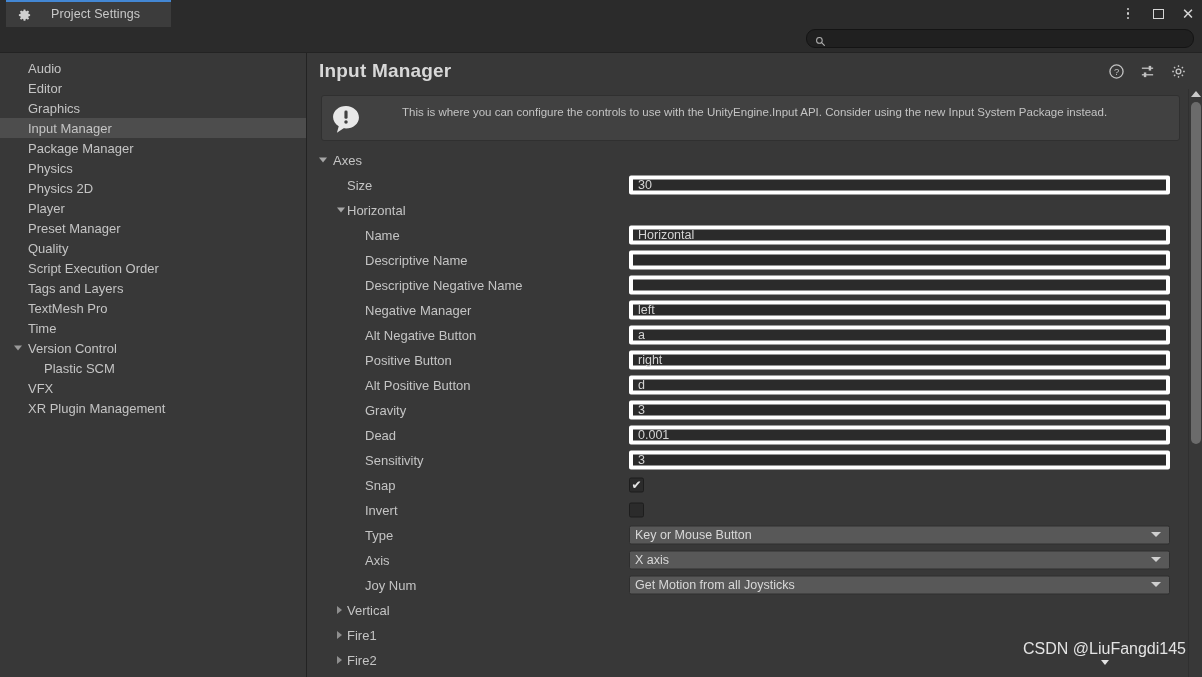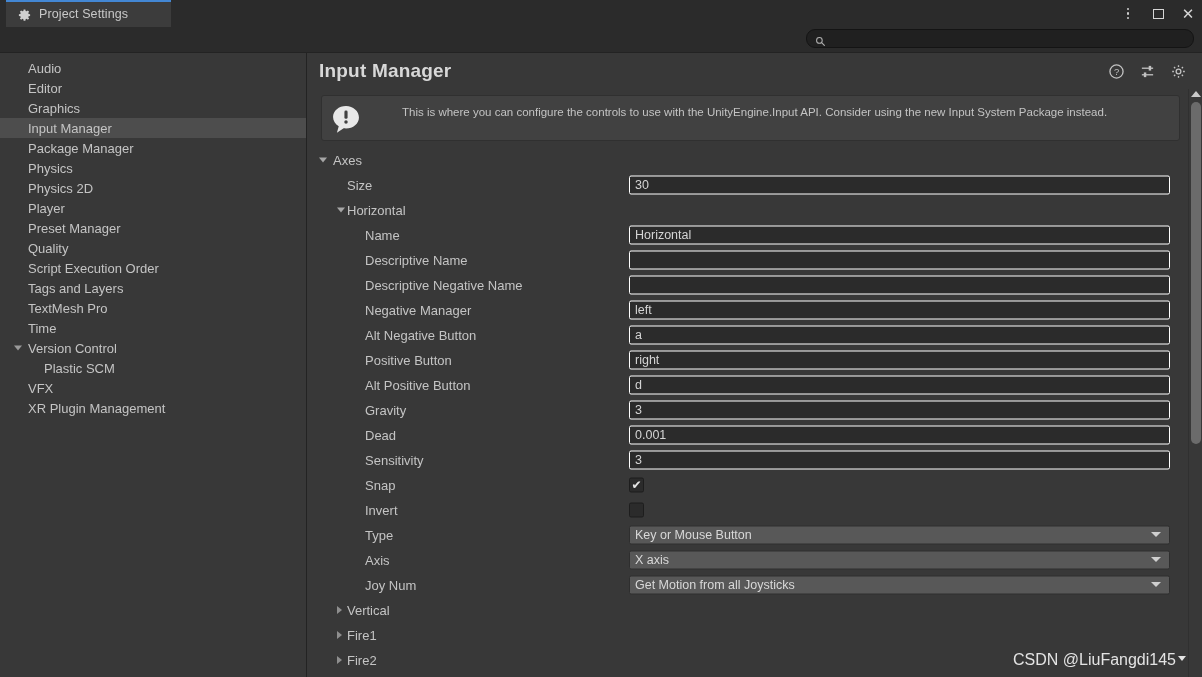--- a/index.html
+++ b/index.html
@@ -32,21 +32,21 @@
     position: absolute; left: 0; top: 0; width: 1202px; height: 27px;
     background: #2b2b2b;
   }
   .tab {
     position: absolute; left: 6px; top: 0; height: 27px;
     min-width: 165px;
     background: #3c3c3c;
     border-top: 2px solid #4387d4;
     display: flex; align-items: center;
     padding: 0 14px 0 12px;
-    gap: 8px;
+    gap: 20px;
   }
   .tab .gear-glyph { width: 13px; height: 13px; display:block; }
   .tab-label {
     font-size: 12.5px; color: #c9c9c9; letter-spacing: .1px;
     line-height: 1;
   }
   .win-ctrls {
     position: absolute; right: 6px; top: 0; height: 27px;
     display: flex; align-items: center; gap: 14px;
   }
@@ -174,21 +174,21 @@
     border-top: 5.5px solid #a6a6a6;
   }
   .foldout.closed {
     border-top: 4.5px solid transparent;
     border-bottom: 4.5px solid transparent;
     border-left: 5.5px solid #8e8e8e;
   }
 
   .field {
     position: absolute; left: 322px; width: 541px; height: 19px;
-    background: #2b2b2b; border: 1px solid #ffffff; border-radius: 2px;
+    background: #2b2b2b; border: 4px solid #ffffff; border-radius: 2px;
     color: #d4d4d4; font-size: 12.5px;
     display: flex; align-items: center; padding-left: 5px;
     top: 50%; transform: translateY(-50%);
   }
   .dropdown {
     position: absolute; left: 322px; width: 541px; height: 19px;
     background: #585858; border: 1px solid #2e2e2e; border-radius: 2px;
     color: #d8d8d8; font-size: 12.5px;
     display: flex; align-items: center; padding-left: 5px;
     top: 50%; transform: translateY(-50%);
@@ -233,20 +233,21 @@
     width: 10px; height: 342px;
     background: #6b6b6b; border-radius: 5px;
   }
 
   
   .watermark {
     position: absolute; right: 16px; bottom: 8px;
     color: #e3e3e3; font-size: 16px;
     display: flex; align-items: center; gap: 2px;
     pointer-events: none;
+    flex-direction: column;
   }
   .wm-caret {
     width: 0; height: 0; margin-bottom: 4px;
     border-left: 4px solid transparent;
     border-right: 4px solid transparent;
     border-top: 5px solid #e3e3e3;
   }
 </style>
 </head>
 <body>

